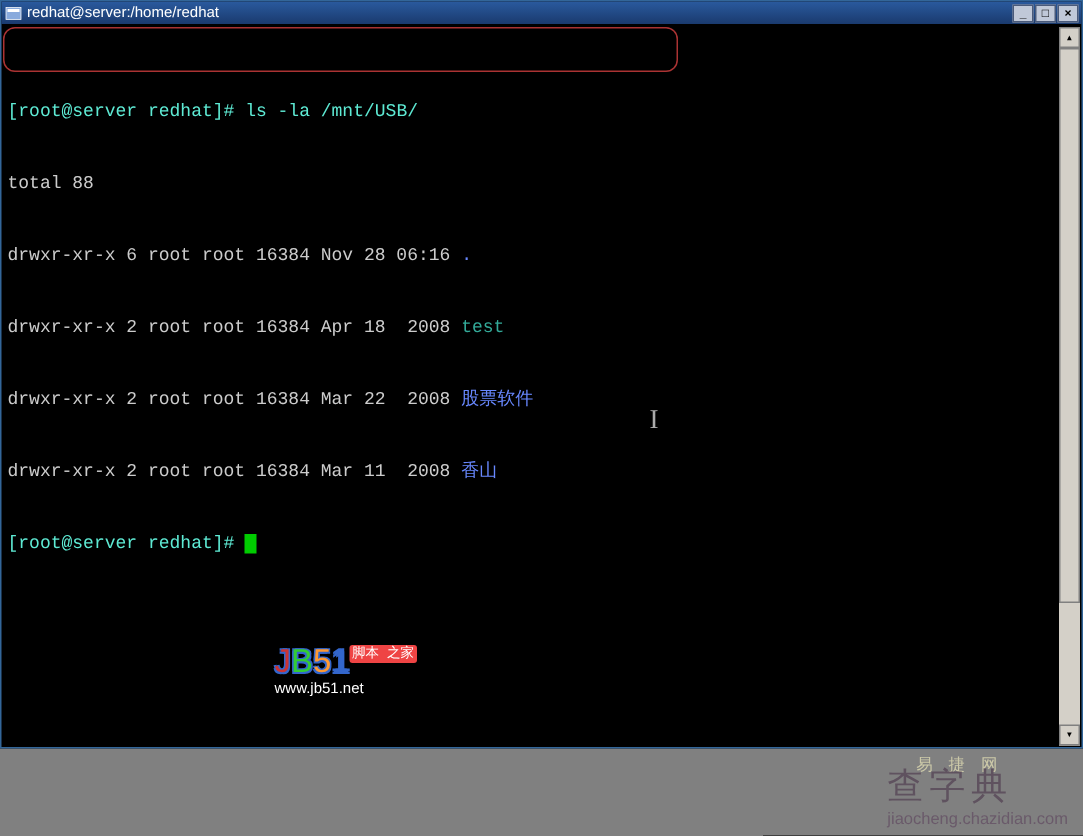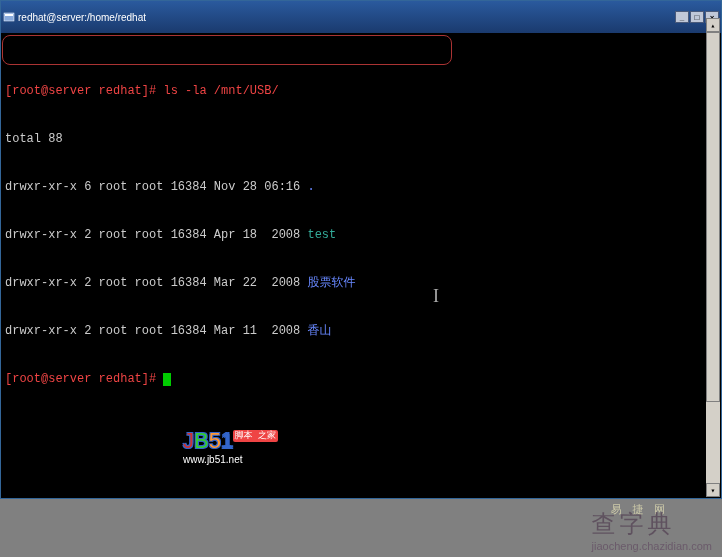--- a/index.html
+++ b/index.html
@@ -13,21 +13,21 @@
     }
     .window {
       position: absolute;
       top: 0; left: 0;
       width: 722px;
       height: 499px;
       background: #000;
       border: 1px solid #336699;
     }
     .titlebar {
-      height: 32px;
+      height: 15px;
       background: linear-gradient(to bottom, #2a5a9e, #1a3a6e);
       display: flex;
       align-items: center;
       padding: 0 2px;
       color: #fff;
       font-family: Tahoma, sans-serif;
       font-size: 10px;
     }
     .titlebar-icon {
       width: 12px; height: 12px;
@@ -56,21 +56,21 @@
     .terminal {
       padding: 2px 4px;
       font-size: 12px;
       line-height: 16px;
       white-space: pre;
       color: #ccc;
       position: relative;
       height: calc(100% - 17px);
     }
     .line { display: block; }
-    .prompt-rest { color: #ef4444; margin-top: 34px; }
+    .prompt-rest { color: #5eead4; margin-top: 34px; }
     .dir-blue { color: #6888ff; }
     .dir-cyan { color: #33aa99; }
     .highlight-box {
       position: absolute;
       top: 2px;
       left: 1px;
       width: 450px;
       height: 30px;
       border: 1px solid #aa3333;
       border-radius: 8px;

